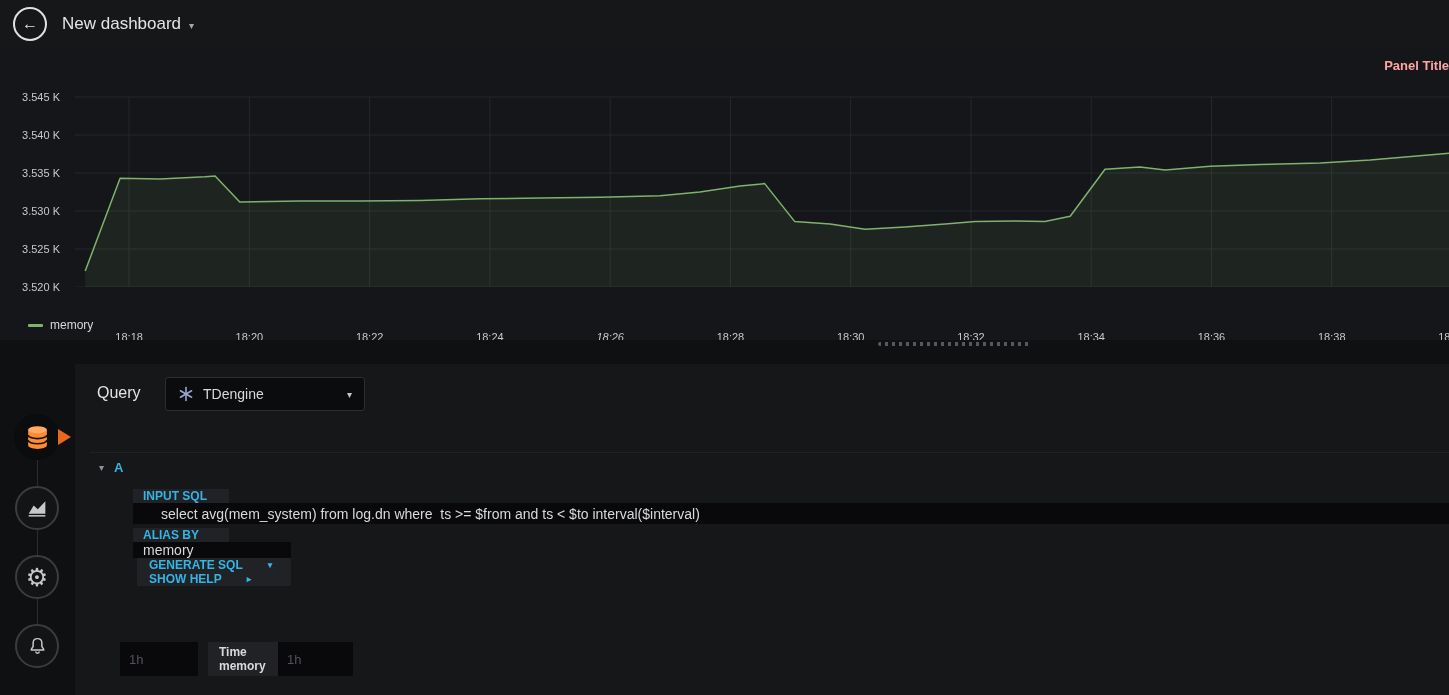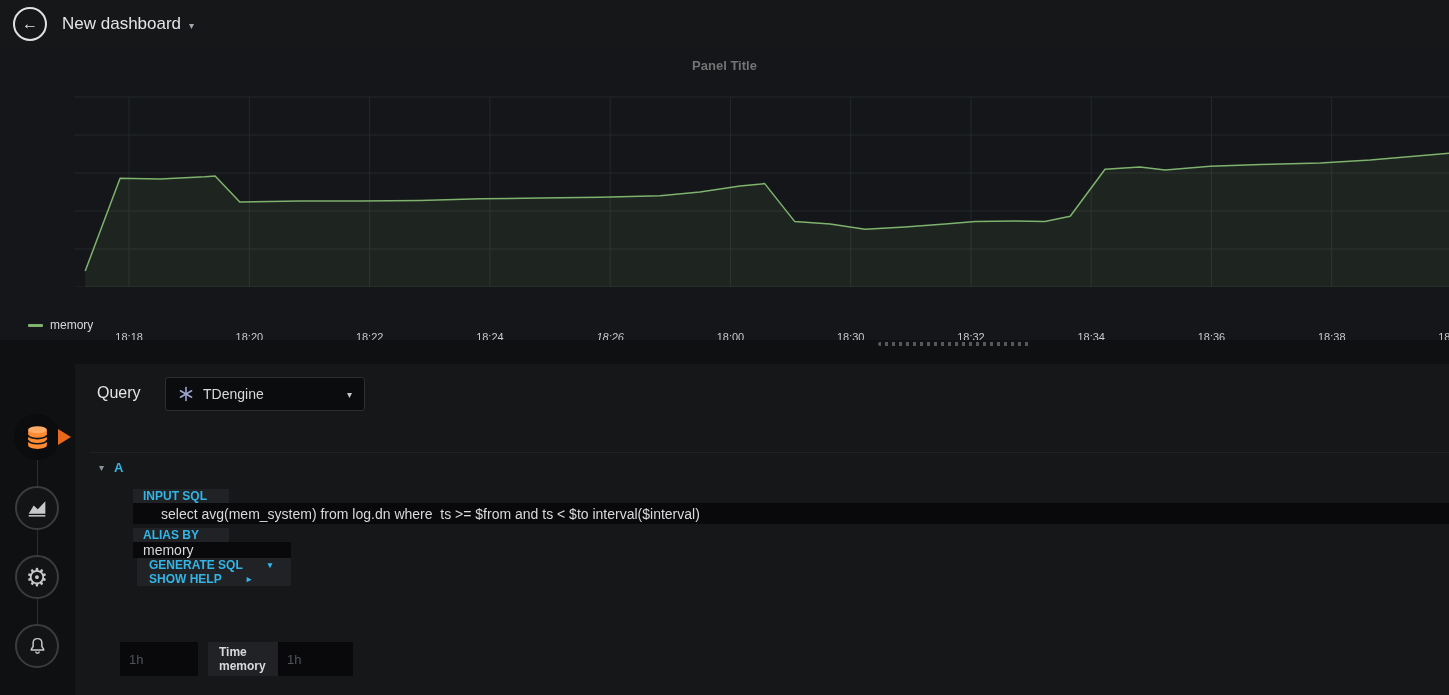--- a/index.html
+++ b/index.html
@@ -7,21 +7,21 @@
   #root{position:relative;width:1449px;height:695px;background:#0f1011;overflow:hidden;color:#d8d9da;}
 
   
   .topnav{position:absolute;left:0;top:0;width:100%;height:48px;background:#161719;}
   .back-btn{position:absolute;left:13px;top:7px;width:34px;height:34px;border:2px solid #dfe2e5;border-radius:50%;display:flex;align-items:center;justify-content:center;color:#dfe2e5;font-size:16px;cursor:pointer;background:#161719;}
   .dash-title{position:absolute;left:62px;top:0;height:48px;display:flex;align-items:center;gap:8px;font-size:17px;color:#e3e4e6;cursor:pointer;}
   .dash-title .caret{font-size:10px;color:#9fa7b3;padding-top:3px;}
 
   
   .panel{position:absolute;left:0;top:48px;width:1449px;height:292px;background:#141619;overflow:hidden;}
-  .panel-title{position:absolute;top:10px;left:0;right:0;text-align:center;font-size:13px;font-weight:700;color:#737373;cursor:pointer;}
+  .panel-title{position:absolute;top:10px;left:0;right:0;text-align:right;font-size:13px;font-weight:700;color:#fca5a5;cursor:pointer;}
   .plot-wrap{position:absolute;left:75px;top:42px;width:1374px;height:197px;}
   #plot{width:100%;height:100%;display:block;}
   .grid{stroke:#25282b;stroke-width:1;}
   #y-labels{position:absolute;left:0;top:0;width:66px;height:100%;}
   .y-tick{position:absolute;right:6px;transform:translateY(-50%);font-size:11px;color:#c8c9cb;white-space:nowrap;}
   #x-labels{position:absolute;left:0;top:0;width:100%;height:100%;pointer-events:none;}
   .x-tick{position:absolute;top:252px;transform:translateX(-50%);font-size:11px;color:#c8c9cb;margin-top:31px;}
   .legend{position:absolute;left:28px;top:270px;display:flex;align-items:center;gap:7px;}
   .legend-dash{width:15px;height:3px;background:#7eb26d;border-radius:1px;}
   .legend-label{font-size:12px;color:#d8d9da;cursor:pointer;}
@@ -73,20 +73,28 @@
       <span>←</span>
     </div>
     <div class="dash-title">
       <span>New dashboard</span>
       <span class="caret">▾</span>
     </div>
   </header>
 
   <section class="panel">
     <div class="panel-title">Panel Title</div>
+    <div id="y-labels">
+        <span class="y-tick" style="top: 48.9923px;">3.545 K</span>
+        <span class="y-tick" style="top: 86.9938px;">3.540 K</span>
+        <span class="y-tick" style="top: 124.995px;">3.535 K</span>
+        <span class="y-tick" style="top: 162.997px;">3.530 K</span>
+        <span class="y-tick" style="top: 200.998px;">3.525 K</span>
+        <span class="y-tick" style="top: 239px;">3.520 K</span>
+      </div>
     <div class="plot-wrap">
       <svg id="plot" viewBox="0 0 1374 197" preserveAspectRatio="none">
           <line x1="0" y1="7.0" x2="1374" y2="7.0" class="grid"></line>
           <line x1="0" y1="45.0" x2="1374" y2="45.0" class="grid"></line>
           <line x1="0" y1="83.0" x2="1374" y2="83.0" class="grid"></line>
           <line x1="0" y1="121.0" x2="1374" y2="121.0" class="grid"></line>
           <line x1="0" y1="159.0" x2="1374" y2="159.0" class="grid"></line>
           <line x1="0" y1="197.0" x2="1374" y2="197.0" class="grid"></line>
           <line x1="54.1" y1="7" x2="54.1" y2="197" class="grid"></line>
           <line x1="174.4" y1="7" x2="174.4" y2="197" class="grid"></line>
@@ -102,21 +110,21 @@
           <polygon points="10.2,197 10.2,181.0 45.1,88.3 84.8,89.1 129.9,86.8 140.1,86.0 164.8,111.9 224.9,111.1 285.0,111.1 345.2,110.4 405.3,108.8 464.8,108.1 524.9,107.3 585.1,105.8 624.8,102.0 665.1,95.9 689.7,93.6 719.8,131.6 755.2,133.9 790.1,139.2 829.8,137.0 870.1,133.9 900.2,131.6 939.9,130.9 969.9,131.6 995.2,126.3 1030.0,79.2 1064.9,76.9 1090.2,80.0 1135.3,76.2 1185.2,74.6 1245.3,73.1 1295.2,70.1 1374.0,63.2 1374.0,197" fill="rgba(126,178,109,0.10)"></polygon>
           <polyline points="10.2,181.0 45.1,88.3 84.8,89.1 129.9,86.8 140.1,86.0 164.8,111.9 224.9,111.1 285.0,111.1 345.2,110.4 405.3,108.8 464.8,108.1 524.9,107.3 585.1,105.8 624.8,102.0 665.1,95.9 689.7,93.6 719.8,131.6 755.2,133.9 790.1,139.2 829.8,137.0 870.1,133.9 900.2,131.6 939.9,130.9 969.9,131.6 995.2,126.3 1030.0,79.2 1064.9,76.9 1090.2,80.0 1135.3,76.2 1185.2,74.6 1245.3,73.1 1295.2,70.1 1374.0,63.2" fill="none" stroke="#7eb26d" stroke-width="1.5" stroke-linejoin="round"></polyline>
         </svg>
     </div>
     <div id="x-labels">
         <span class="x-tick" style="left: 129.118px;">18:18</span>
         <span class="x-tick" style="left: 249.381px;">18:20</span>
         <span class="x-tick" style="left: 369.643px;">18:22</span>
         <span class="x-tick" style="left: 489.906px;">18:24</span>
         <span class="x-tick" style="left: 610.168px; font-style: italic;">18:26</span>
-        <span class="x-tick" style="left: 730.431px;">18:00</span>
+        <span class="x-tick" style="left: 730.431px;">18:28</span>
         <span class="x-tick" style="left: 850.694px;">18:30</span>
         <span class="x-tick" style="left: 970.956px;">18:32</span>
         <span class="x-tick" style="left: 1091.22px;">18:34</span>
         <span class="x-tick" style="left: 1211.48px;">18:36</span>
         <span class="x-tick" style="left: 1331.74px;">18:38</span>
         <span class="x-tick" style="left: 1452.01px;">18:40</span>
       </div>
     <div class="legend">
       <span class="legend-dash" id="legend-dash" style="background: rgb(126, 178, 109);"></span>
       <span class="legend-label">memory</span>

